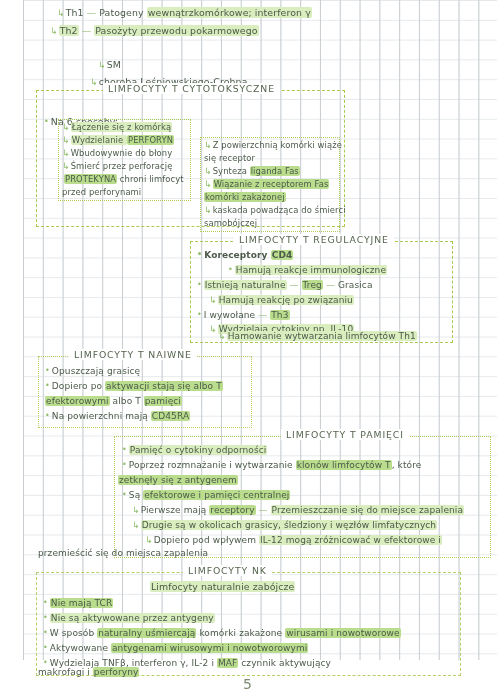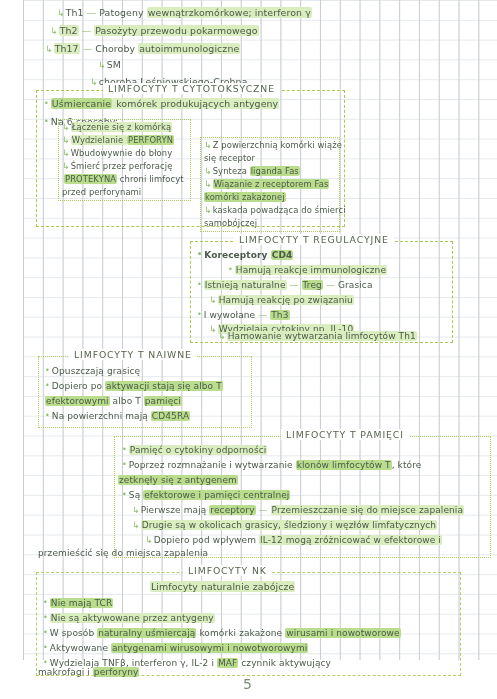--- a/index.html
+++ b/index.html
@@ -93,40 +93,32 @@
     <span class="dash">—</span>
     <span>Patogeny </span><span class="hl">wewnątrzkomórkowe; interferon γ</span>
   </div>
 
   <div class="row hw f10" style="left:50px; top:26px;">
     <span class="arrow">↳</span><span class="hl">Th2</span>
     <span class="dash">—</span>
     <span class="hl">Pasożyty przewodu pokarmowego</span>
   </div>
 
-  <div class="row hw f10" style="left:45px; top:44px;">
-    <span class="arrow">↳</span><span class="hl">Th17</span>
-    <span class="dash">—</span>
-    <span>Choroby </span><span class="hl">autoimmunologiczne</span>
-  </div>
 
   <div class="row hw f10" style="left:98px; top:60px;">
     <span class="arrow">↳</span><span>SM</span>
   </div>
 
   <div class="row hw f10" style="left:90px; top:77px;">
     <span class="arrow">↳</span><span>choroba Leśniowskiego-Crohna</span>
   </div>
 
   <div class="box box-dashed" style="left:36px; top:90px; width:309px; height:137px;">
     <span class="sect-title" style="left:66px;">LIMFOCYTY T CYTOTOKSYCZNE</span>
 
-    <div class="row hw f10" style="left:7px; top:8px;">
-      <span class="bullet">•</span><span class="hl-mid">Uśmiercanie</span><span class="hl"> komórek produkujących antygeny</span>
-    </div>
     <div class="row hw f10" style="left:7px; top:26px;">
       <span class="bullet">•</span><span>Na 6 sposoby:</span>
     </div>
 
     <div class="box box-dotted-fine" style="left:21px; top:28px; width:133px; height:82px;text-align:center;">
       <div class="row hw f88" style="left:3px; top:3px;">
         <span class="arrow">↳</span><span class="hl">Łączenie się z komórką</span>
       </div>
       <div class="row hw f88" style="left:3px; top:16px;">
         <span class="arrow">↳</span><span class="hl">Wydzielanie </span><span class="hl-mid">PERFORYN</span>

